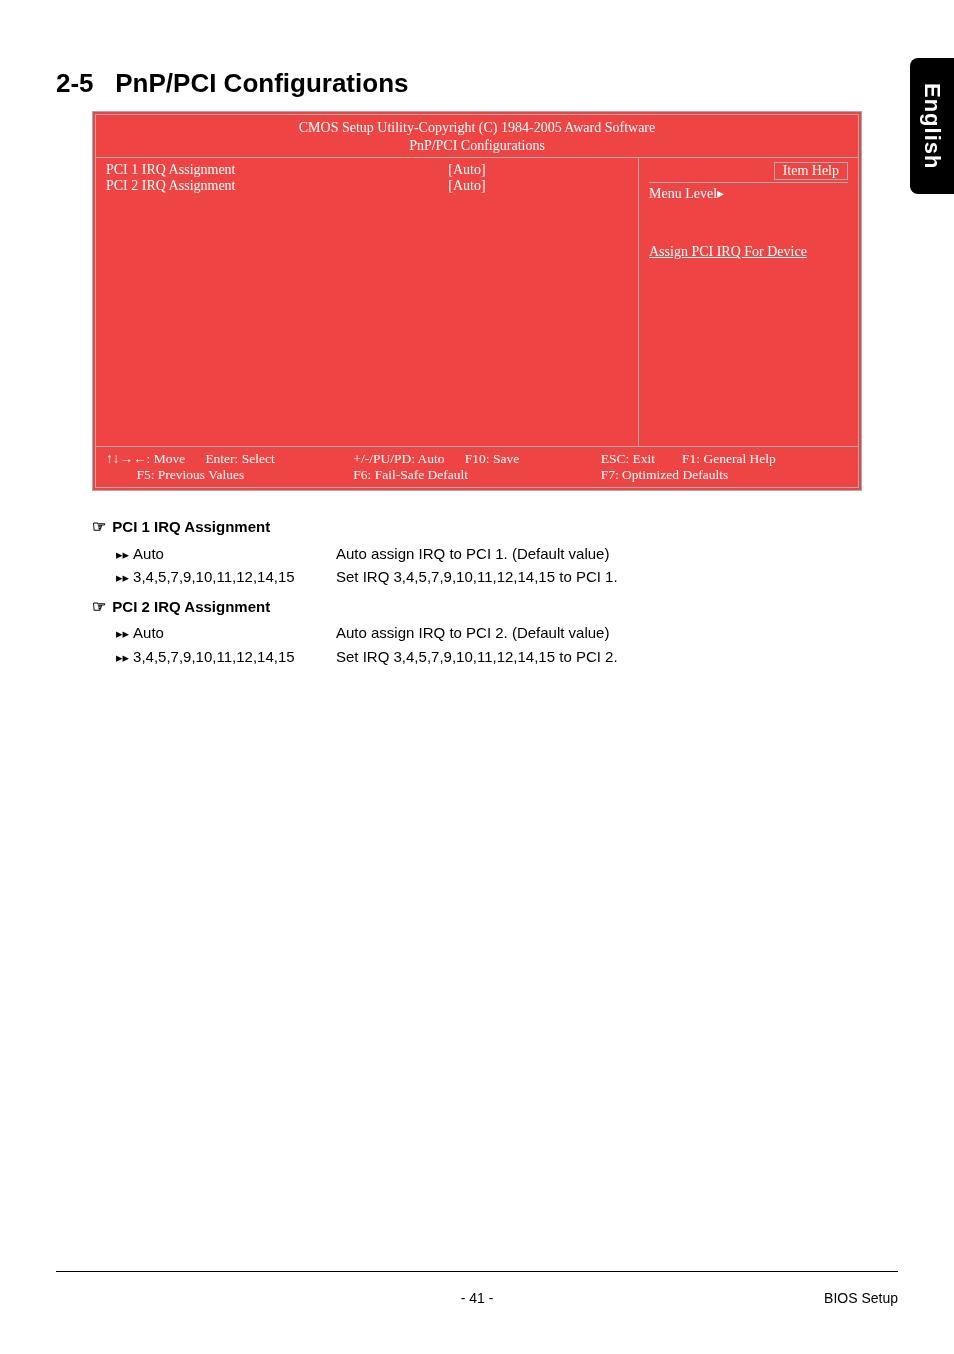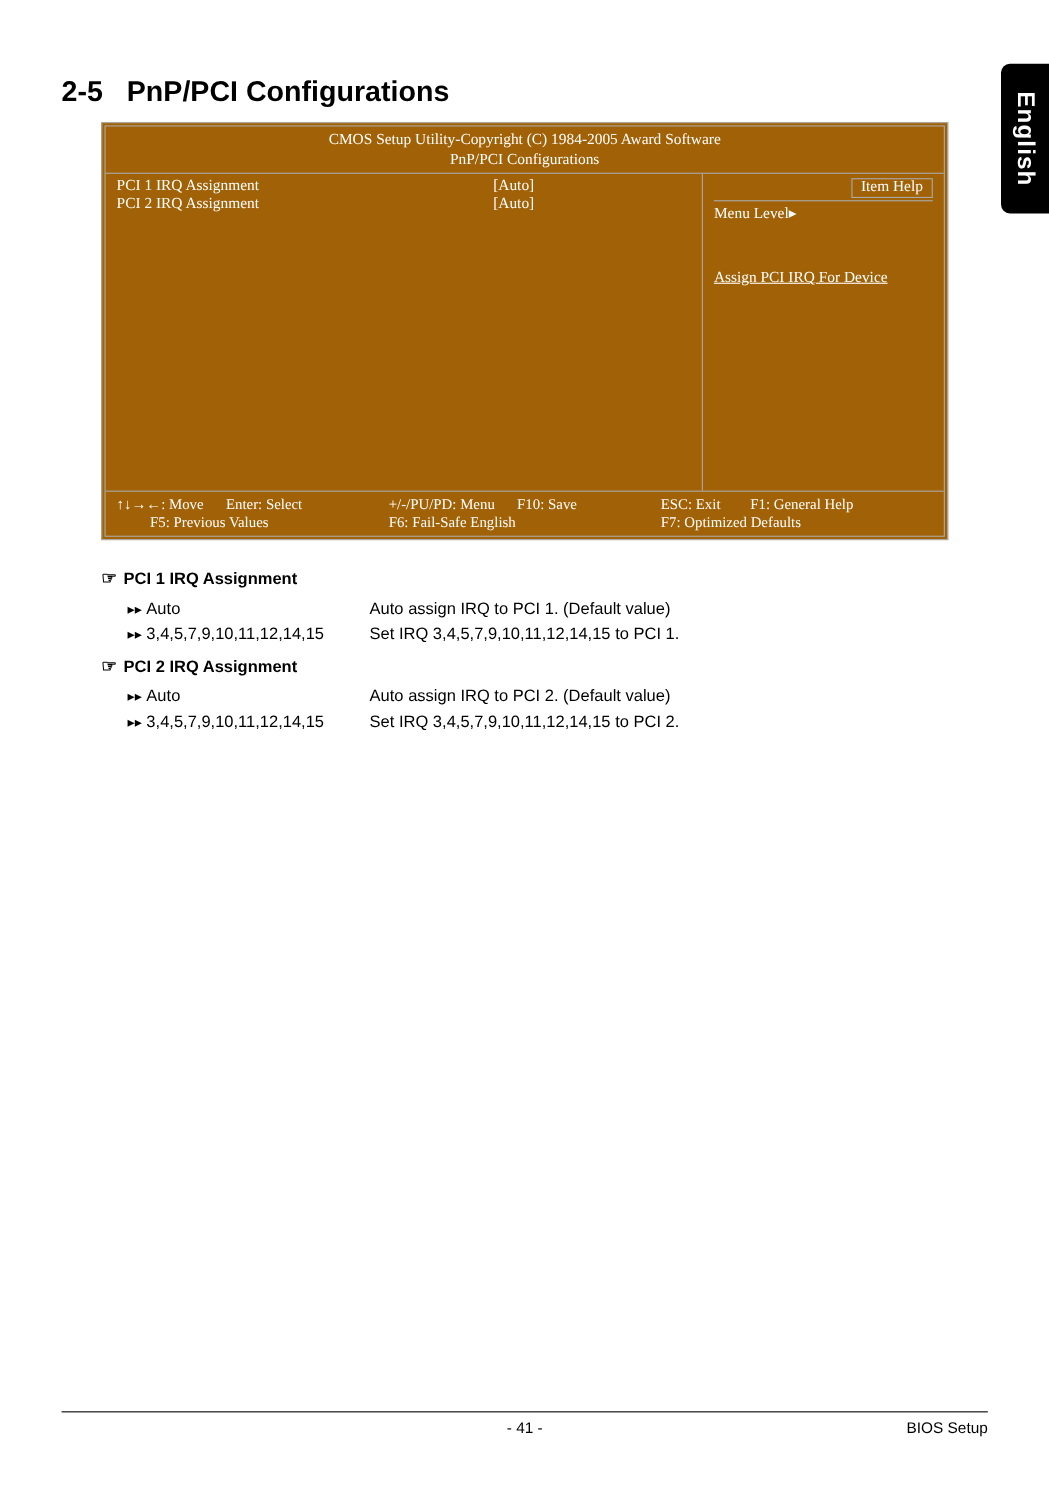--- a/index.html
+++ b/index.html
@@ -5,42 +5,42 @@
   * { margin: 0; padding: 0; box-sizing: border-box; }
   body { font-family: Arial, Helvetica, sans-serif; background: #fff; width: 954px; height: 1354px; position: relative; }
   
   .side-tab { position: absolute; right: 0; top: 58px; width: 44px; height: 136px; background: #000; border-top-left-radius: 8px; border-bottom-left-radius: 8px; display: flex; align-items: center; justify-content: center; }
   .side-tab span { color: #fff; font-weight: bold; font-size: 22px; writing-mode: vertical-rl; letter-spacing: 1px; }
   
   .content { padding: 68px 56px 0 56px; }
   
   .section-title { font-size: 26px; font-weight: bold; margin-bottom: 8px; }
   
-  .bios-box { background: #a16207; border: 4px double #aaa; color: #fff; font-family: "Times New Roman", serif; font-size: 14px; margin: 12px 36px; }
+  .bios-box { background: #ef4444; border: 4px double #aaa; color: #fff; font-family: "Times New Roman", serif; font-size: 14px; margin: 12px 36px; }
   .bios-header { text-align: center; padding: 4px 0 2px 0; line-height: 1.3; }
   .bios-body { display: flex; border-top: 1px solid #aaa; border-bottom: 1px solid #aaa; min-height: 290px; }
   .bios-left { flex: 1; padding: 4px 10px; }
   .bios-right { width: 220px; border-left: 1px solid #aaa; padding: 4px 10px; }
   .bios-row { display: flex; justify-content: flex-start; }
   .bios-label { width: 200px; }
   .bios-value { flex: 1; text-align: center; }
   .help-title { border: 1px solid #aaa; display: inline-block; padding: 0 8px; float: right; }
   .help-body { margin-top: 40px; line-height: 1.4; text-decoration: underline; }
   .bios-footer { display: flex; padding: 4px 10px; font-size: 13.5px; }
   .bios-footer .col { flex: 1; }
   
   .options { margin: 24px 0 0 36px; font-size: 15px; line-height: 1.55; }
   .opt-header { font-weight: bold; margin-bottom: 2px; }
   .hand { font-size: 16px; margin-right: 6px; }
   .opt-row { display: flex; padding-left: 24px; }
   .arrow { margin-right: 4px; font-size: 13px; }
   .col1 { width: 220px; }
   .col2 { flex: 1; }
   
-  .footer { position: absolute; bottom: 48px; left: 56px; right: 56px; border-top: 1px solid #000; padding-top: 6px; display: flex; font-size: 14px; }
+  .footer { position: absolute; bottom: 48px; left: 56px; right: 56px; border-top: 1px solid #000; padding-top: 18px; display: flex; font-size: 14px; }
   .footer .mid { flex: 1; text-align: center; }
   .footer .right { text-align: right; }
 </style>
 </head>
 <body>
 
 <div class="side-tab">
   <span>English</span>
 </div>
 
@@ -77,23 +77,23 @@
         <div class="help-body">Assign PCI IRQ For Device</div>
       </div>
     </div>
     <div class="bios-footer">
       <div class="col">
         <span>↑↓→←: Move</span>&nbsp;&nbsp;&nbsp;&nbsp;&nbsp;
         <span>Enter: Select</span><br>
         &nbsp;&nbsp;&nbsp;&nbsp;&nbsp;&nbsp;&nbsp;&nbsp;&nbsp;<span>F5: Previous Values</span>
       </div>
       <div class="col">
-        <span>+/-/PU/PD: Menu</span>&nbsp;&nbsp;&nbsp;&nbsp;&nbsp;
+        <span>+/-/PU/PD: Auto</span>&nbsp;&nbsp;&nbsp;&nbsp;&nbsp;
         <span>F10: Save</span><br>
-        <span>F6: Fail-Safe English</span>
+        <span>F6: Fail-Safe Default</span>
       </div>
       <div class="col" style="text-align:left">
         <span>ESC: Exit</span>&nbsp;&nbsp;&nbsp;&nbsp;&nbsp;&nbsp;&nbsp;
         <span>F1: General Help</span><br>
         <span>F7: Optimized Defaults</span>
       </div>
     </div>
   </div>
 
   <div class="options">

